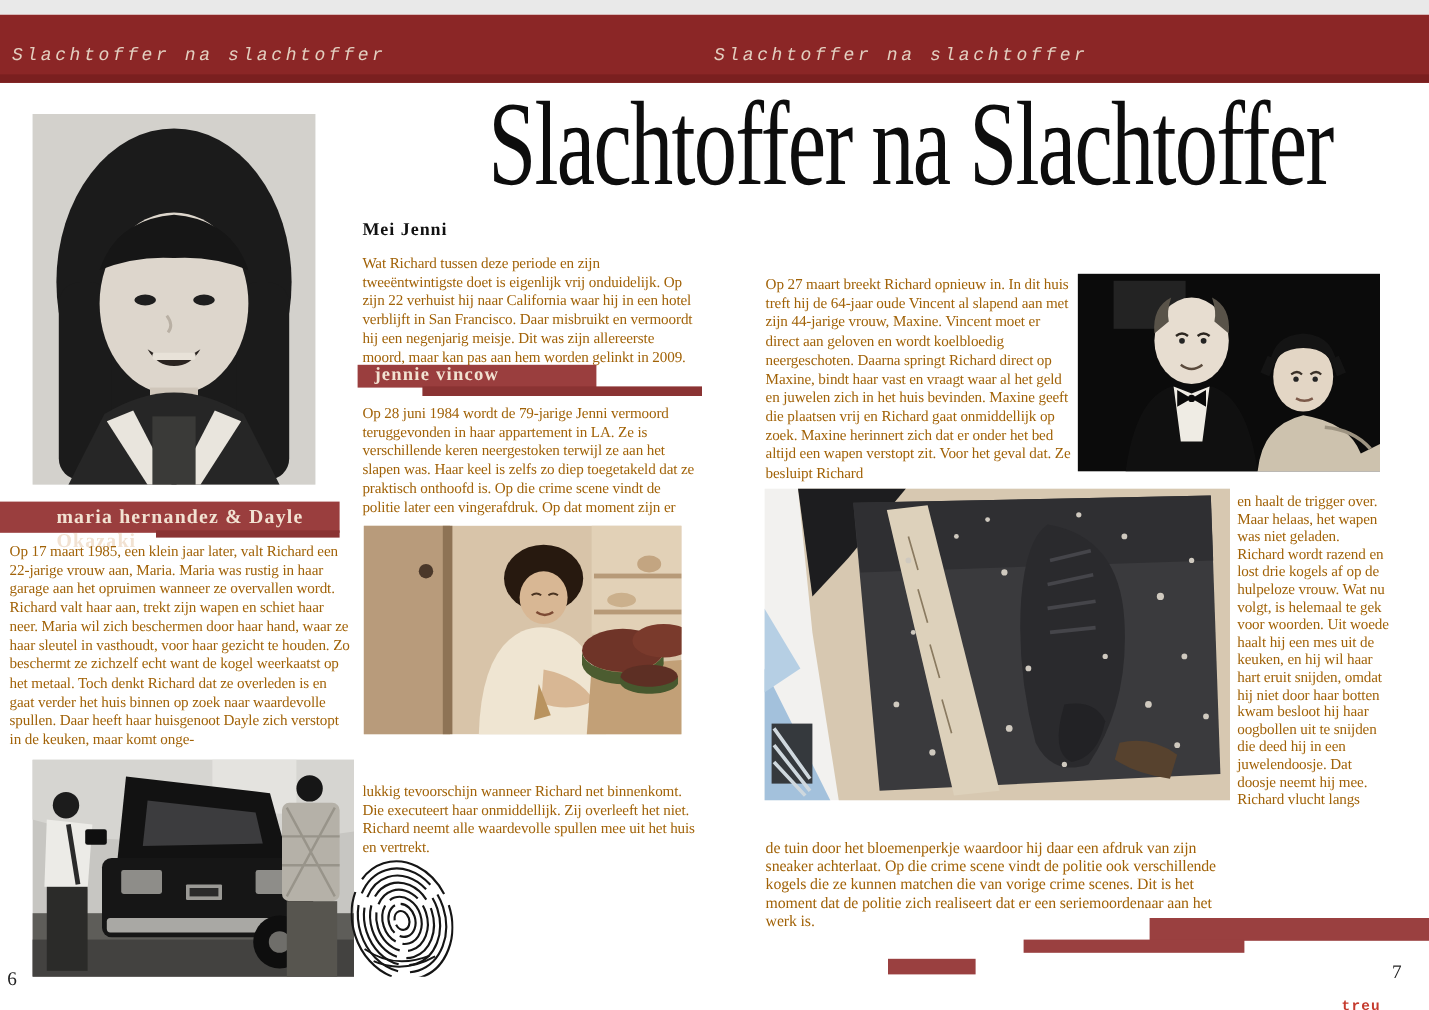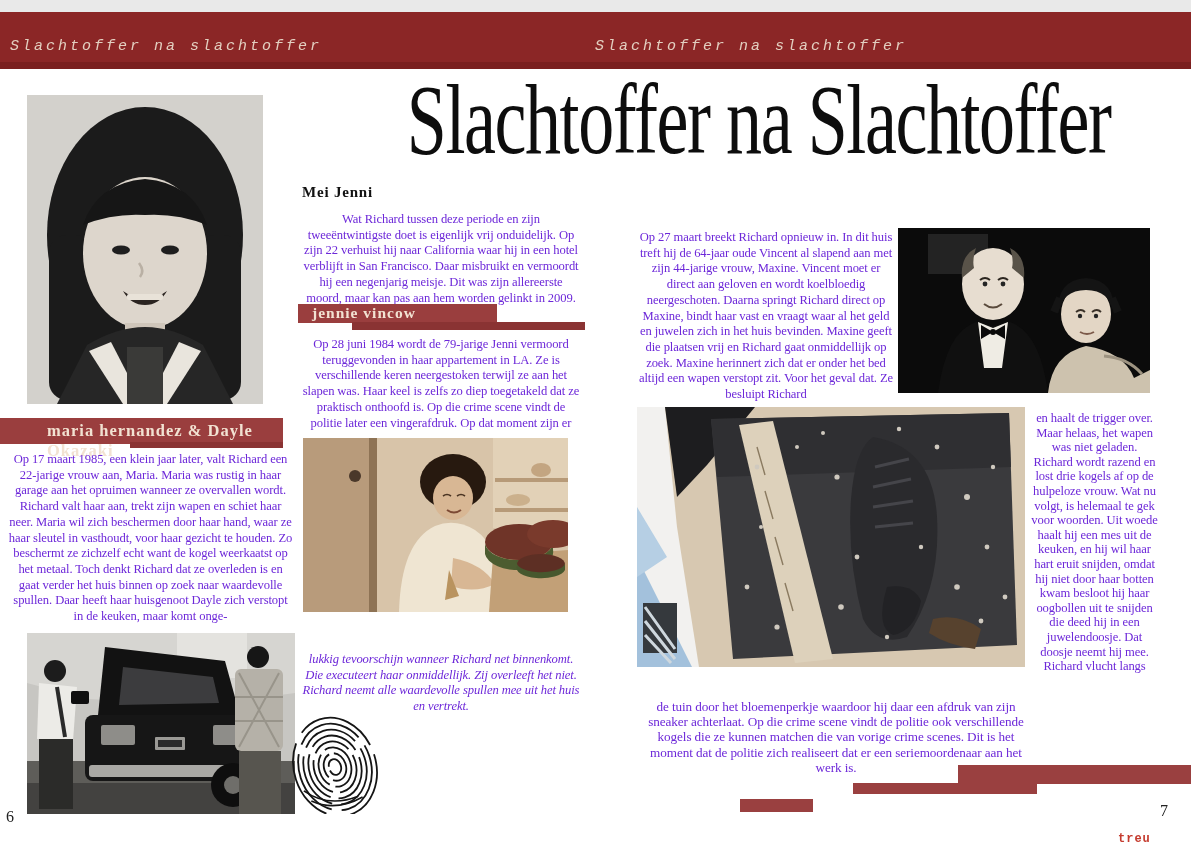--- a/index.html
+++ b/index.html
@@ -21,21 +21,21 @@
   .spread-title {
     position:absolute; left:270px; top:58px; width:900px; height:104px;
     text-align:center; white-space:nowrap;
   }
   .spread-title span {
     display:inline-block; transform:scaleX(0.72); transform-origin:50% 50%;
     font-family:"Liberation Serif", serif; font-size:100px; line-height:100px;
     font-weight:400; letter-spacing:-2px; color:#0d0d0d;
   }
   
-  .body-text { position:absolute; font-size:12.6px; line-height:15.7px; letter-spacing:-0.1px; color:#6d28d9; text-align:center; }
+  .body-text { position:absolute; font-size:12.6px; line-height:15.7px; letter-spacing:-0.1px; color:#a16207; text-align:left; }
   .col-head { position:absolute; font-weight:bold; font-size:15px; letter-spacing:0.8px; color:#111; }
   
   .banner { position:absolute; background:#9a3e3e; color:#f2e2d2; font-weight:bold; }
   .banner-sub { position:absolute; background:#8a3333; }
   .banner-maria { left:0; top:406px; width:283px; height:26px; font-size:16.5px; letter-spacing:1px; padding:3px 0 0 47px; }
   .banner-maria-sub { left:130px; top:430px; width:153px; height:6px; }
   .banner-jennie { left:298px; top:292px; width:199px; height:19px; font-size:15.5px; letter-spacing:1px; padding:0 0 0 14px; }
   .banner-jennie-sub { left:352px; top:310px; width:233px; height:8px; }
   
   .photo { position:absolute; display:block; }
@@ -150,21 +150,21 @@
     <path d="M146 132 l10 26 l-14 4 Z" fill="#b9935f"></path>
 
     <path d="M186 174 L190 118 L265 112 L265 174 Z" fill="#c2a077"></path>
     <ellipse cx="216" cy="104" rx="34" ry="18" fill="#6f3428"></ellipse>
     <path d="M182 106 A34 18 0 0 0 250 102 L250 112 A34 18 0 0 1 182 116 Z" fill="#4c5c30"></path>
     <ellipse cx="250" cy="96" rx="26" ry="14" fill="#7a3a2c"></ellipse>
     <ellipse cx="238" cy="126" rx="24" ry="10" fill="#5d2f24"></ellipse>
     <path d="M214 122 A24 10 0 0 0 262 126 L262 132 A24 10 0 0 1 214 128 Z" fill="#47582e"></path>
   </svg>
 
-  <div class="body-text" style="left:302px; top:640px; width:278px;font-style:italic;">lukkig tevoorschijn wanneer Richard net binnenkomt. Die executeert haar onmiddellijk. Zij overleeft het niet. Richard neemt alle waardevolle spullen mee uit het huis en vertrekt.</div>
+  <div class="body-text" style="left:302px; top:640px; width:278px;">lukkig tevoorschijn wanneer Richard net binnenkomt. Die executeert haar onmiddellijk. Zij overleeft het niet. Richard neemt alle waardevolle spullen mee uit het huis en vertrekt.</div>
 
   <svg class="photo" style="left:292px; top:700px;" width="86" height="102" viewBox="0 0 86 102">
     <g transform="rotate(-18 43 55)" stroke="#151515" fill="none">
       <ellipse cx="43" cy="55" rx="6" ry="8" stroke-width="1.8" stroke-dasharray="20 4"></ellipse>
       <ellipse cx="43" cy="55" rx="11" ry="14" stroke-width="1.8" stroke-dasharray="26 5"></ellipse>
       <ellipse cx="43" cy="55" rx="16" ry="20" stroke-width="1.8" stroke-dasharray="34 6"></ellipse>
       <ellipse cx="43" cy="55" rx="21" ry="26" stroke-width="1.8" stroke-dasharray="40 7"></ellipse>
       <ellipse cx="43" cy="55" rx="26" ry="32" stroke-width="1.8" stroke-dasharray="52 8"></ellipse>
       <ellipse cx="43" cy="55" rx="31" ry="38" stroke-width="1.8" stroke-dasharray="60 9"></ellipse>
       <ellipse cx="43" cy="55" rx="36" ry="44" stroke-width="1.8" stroke-dasharray="70 10"></ellipse>

